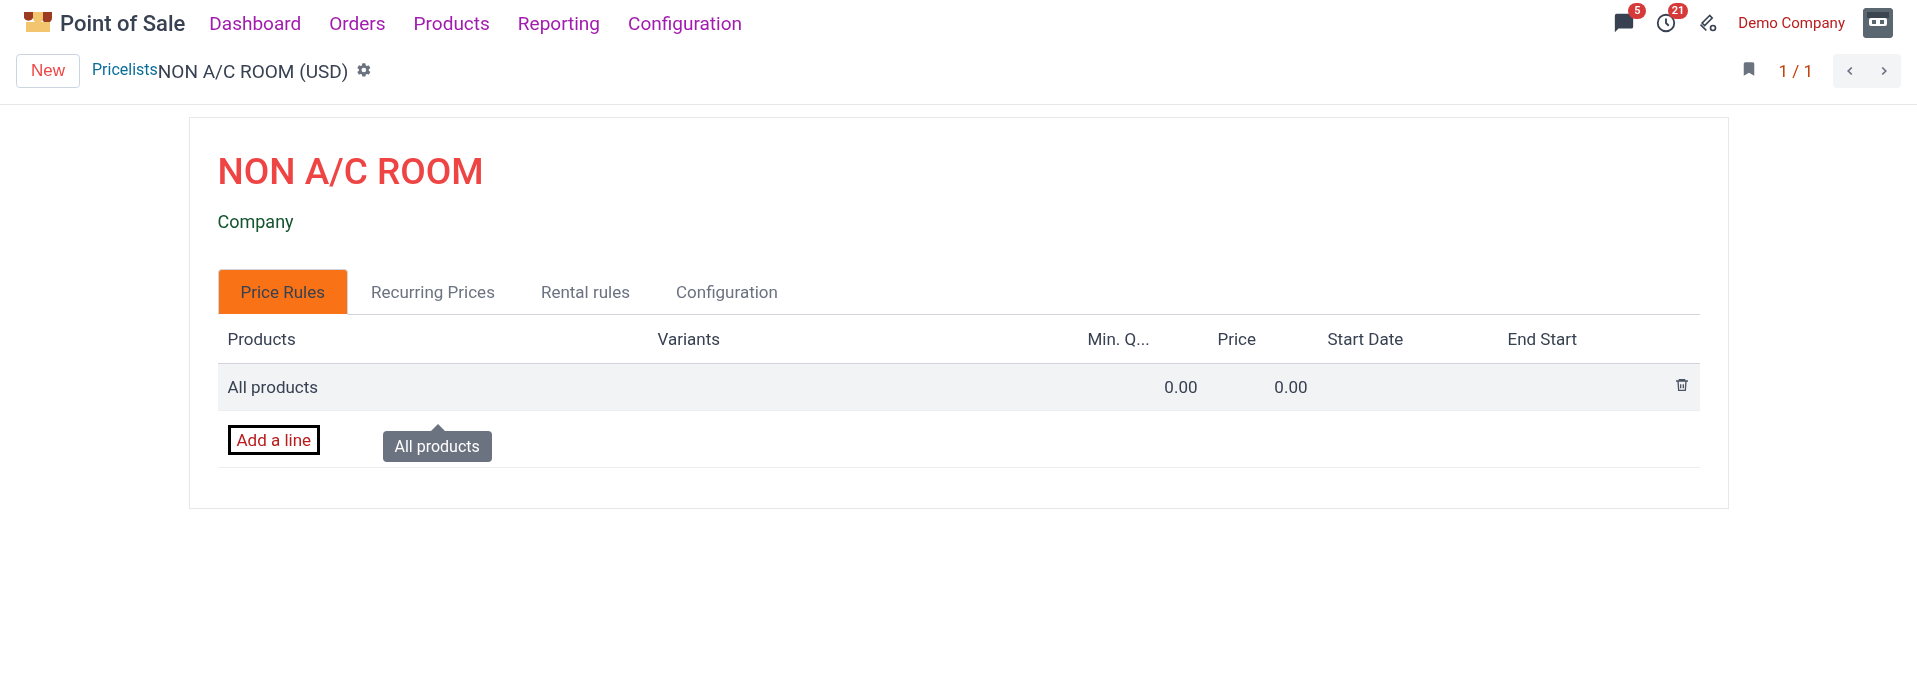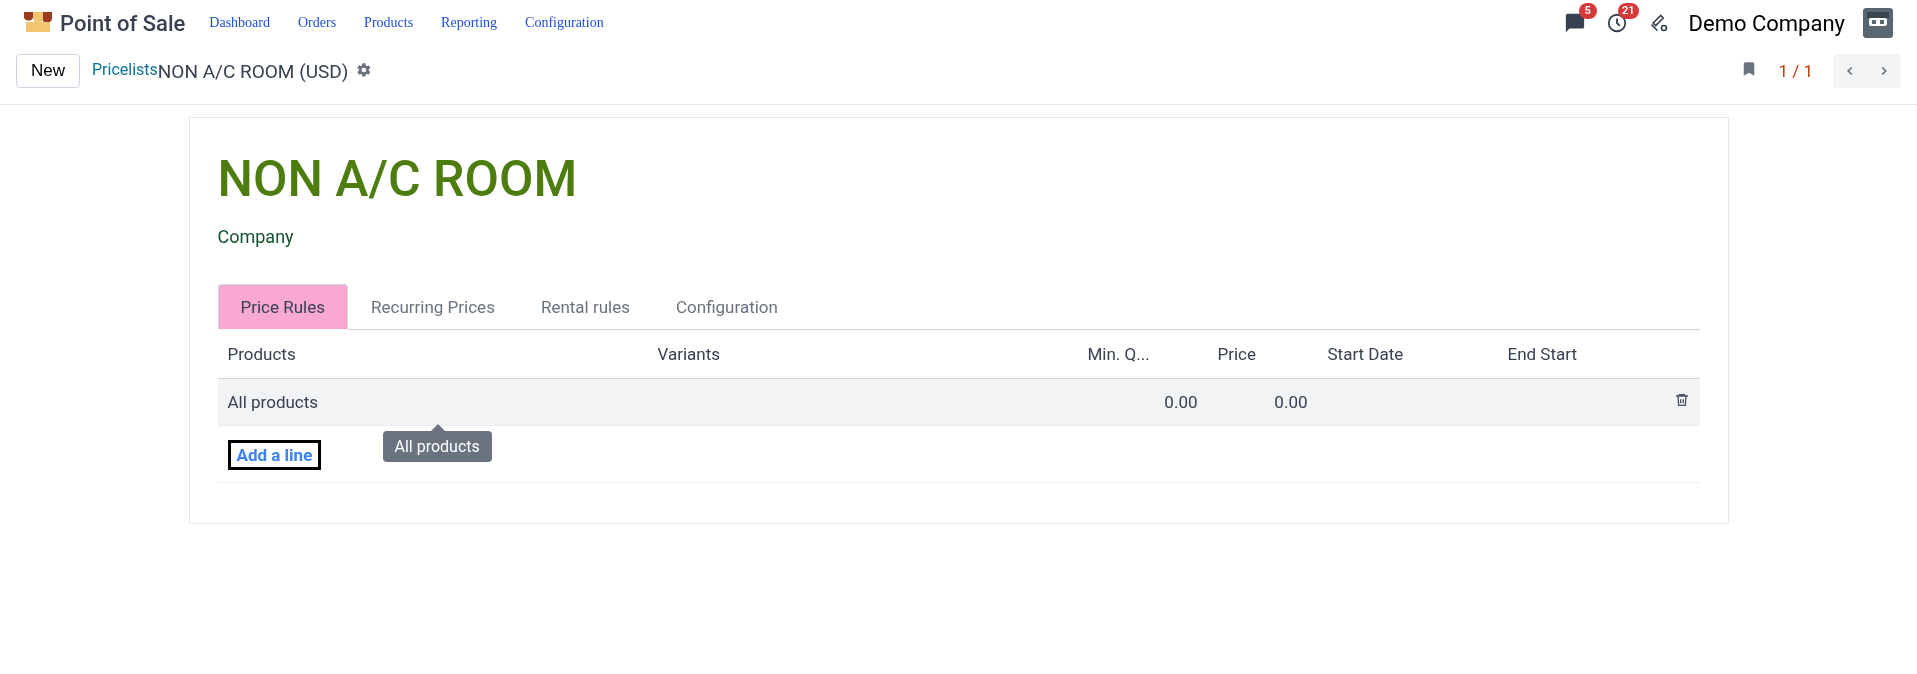--- a/index.html
+++ b/index.html
@@ -32,24 +32,23 @@
   .app-name {
     font-size: 22px;
     font-weight: 500;
     color: #374151;
   }
   .nav-links {
     display: flex;
     gap: 28px;
   }
   .nav-link {
-    font-size: 14px;
-    color: #1d4ed8;
-    cursor: pointer;
-    font-family: Liberation Serif, serif;
+    font-size: 19px;
+    color: #a21caf;
+    cursor: pointer;
   }
   .navbar-right {
     margin-left: auto;
     display: flex;
     align-items: center;
     gap: 18px;
   }
   .icon-btn {
     position: relative;
     width: 24px;
@@ -68,22 +67,22 @@
     color: #fff;
     font-size: 11px;
     line-height: 16px;
     min-width: 18px;
     padding: 0 4px;
     text-align: center;
     border-radius: 9px;
     font-weight: 600;
   }
   .company-name {
-    font-size: 22px;
-    color: #000000;
+    font-size: 15px;
+    color: #b91c1c;
   }
   .avatar {
     width: 30px;
     height: 30px;
     border-radius: 4px;
     background: #4b5563;
     display: inline-flex;
     align-items: center;
     justify-content: center;
     overflow: hidden;
@@ -92,21 +91,21 @@
   
   .control-bar {
     display: flex;
     align-items: center;
     padding: 8px 16px 16px 16px;
     border-bottom: 1px solid #e5e7eb;
   }
   .new-btn {
     border: 1px solid #cbd5e1;
     background: #fff;
-    color: #000000;
+    color: #ef4444;
     font-size: 17px;
     padding: 6px 14px;
     border-radius: 4px;
     cursor: pointer;
     margin-right: 12px;
   }
   .breadcrumb-block { display: flex; flex-direction: row; }
   .breadcrumb-link {
     color: #0b6e99;
     font-size: 16px;
@@ -151,23 +150,23 @@
     padding-top: 12px;
   }
   .sheet {
     border: 1px solid #e5e7eb;
     width: 1540px;
     background: #fff;
     padding: 32px 28px 40px 28px;
     position: relative;
   }
   .record-title {
-    font-size: 50px;
+    font-size: 37px;
     font-weight: 500;
-    color: #4d7c0f;
+    color: #ef4444;
     margin-bottom: 18px;
   }
   .company-label {
     font-size: 18px;
     color: #14532d;
     margin-bottom: 36px;
   }
 
   
   .tabs {
@@ -181,21 +180,21 @@
     color: #6b7280;
     border: 1px solid transparent;
     border-bottom: none;
     position: relative;
     top: 1px;
   }
   .tab.active {
     color: #374151;
     border: 1px solid #d1d5db;
     border-bottom: 1px solid #fff;
-    background: #f9a8d4;
+    background: #f97316;
     border-radius: 4px 4px 0 0;
   }
 
   
   .grid-table { width: 100%; border-collapse: collapse; }
   .grid-table thead th {
     text-align: left;
     font-weight: 400;
     font-size: 17px;
     color: #374151;
@@ -207,26 +206,25 @@
     font-size: 17px;
     border-bottom: 1px solid #eceff2;
   }
   .row-data { background: #f1f3f5; }
   .col-num { text-align: right; }
   .col-trash { width: 40px; text-align: right; }
   .trash-icon { color: #4b5563; cursor: pointer; }
 
   .add-line-row td { padding-top: 14px; }
   .add-line {
-    color: #3b82f6;
+    color: #b91c1c;
     cursor: pointer;
     display: inline-block;
     padding: 2px 6px;
     border: 3px solid #000;
-    font-weight: bold;
   }
 
   
   .tooltip {
     position: absolute;
     background: #6b7280;
     color: #fff;
     font-size: 16px;
     padding: 6px 12px;
     border-radius: 4px;

